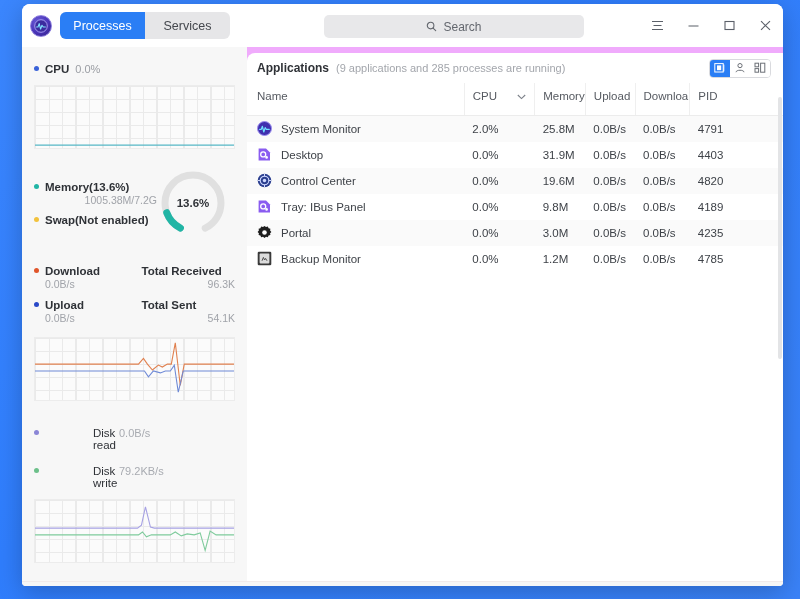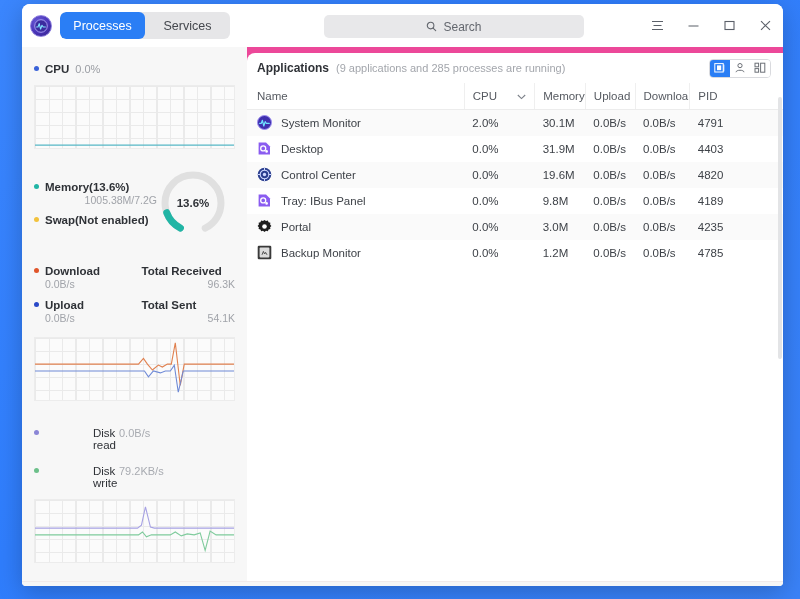--- a/index.html
+++ b/index.html
@@ -46,21 +46,21 @@
   }
   .app-logo svg { display:block; }
   .seg {
     display: flex; background: #e6e6e8; border-radius: 6px;
     height: 27px; padding: 0; overflow: hidden; flex: none;
   }
   .seg-btn {
     min-width: 85px; height: 27px;
     display: flex; align-items: center; justify-content: center;
     font-size: 12.5px; color: #44474d;
-    border-radius: 6px; cursor: pointer;
+    border-radius: 0; cursor: pointer;
     padding: 0 12px;
   }
   .seg-btn.active { background: #2a7ef5; color: #fff; }
 
   .search {
     position: absolute; left: 302px; top: 11px;
     width: 260px; height: 23px;
     background: #e8e8ea; border-radius: 5px;
     display: flex; align-items: center; justify-content: center;
     gap: 6px; cursor: text;
@@ -70,21 +70,21 @@
   .winbtns {
     position: absolute; right: 10px; top: 0; height: 43px;
     display: flex; align-items: center; gap: 20px;
   }
   .winbtn {
     width: 16px; height: 16px; display:flex; align-items:center; justify-content:center;
     cursor: pointer; color: #5b6069;
   }
 
   
-  .content { flex: 1; display: flex; min-height: 0; background: #ec4899; }
+  .content { flex: 1; display: flex; min-height: 0; background: #f0abfc; }
 
   
   .sidebar {
     width: 225px; flex: none;
     background: #f7f7f7;
     padding: 16px 12px 0 12px;
     overflow: hidden;
   }
   .legend-row { display: flex; align-items: baseline; gap: 6px; }
   .dot { width: 5px; height: 5px; border-radius: 50%; flex: none; position: relative; top: -2px; }
@@ -148,21 +148,21 @@
   }
   .vt {
     width: 20px; height: 19px; display: flex; align-items: center; justify-content: center;
     cursor: pointer; color: #6c7077; background: #fff;
   }
   .vt.active { background: #2a7ef5; color: #fff; }
 
   table { width: 100%; border-collapse: collapse; table-layout: fixed; }
   thead th {
     font-size: 11.5px; font-weight: normal; color: #5c6views; color: #565a61;
-    text-align: left; padding: 7px 0 7px 0;
+    text-align: left; padding: 7px 0 13px 0;
     border-bottom: 1px solid #ececec;
     border-left: 1px solid #efefef;
     white-space: nowrap; overflow: hidden;
   }
   thead th:first-child { border-left: none; padding-left: 10px; }
   thead th.pad { padding-left: 8px; }
   .sort-caret { float: right; margin-right: 8px; color: #7c8189; }
   tbody td {
     font-size: 11.5px; color: #3e4248;
     padding: 0; height: 26px; vertical-align: middle;
@@ -398,21 +398,21 @@
        <span class="cell-name">
          <span class="ico"><svg width="15" height="15" viewBox="0 0 15 15">
                       <circle cx="7.5" cy="7.5" r="7" fill="#3f2fae"></circle>
                       <circle cx="7.5" cy="7.5" r="7" fill="none" stroke="#9d8ff0" stroke-width="1"></circle>
                       <path d="M2.6,8.3 L4.3,8.3 L5.4,5.3 L6.8,11 L8.2,6.6 L9.2,8.3 L12.3,8.3" fill="none" stroke="#6fe0ff" stroke-width="1.2" stroke-linejoin="round" stroke-linecap="round"></path>
                     </svg></span>
          <span>System Monitor</span>
        </span>
      </td>
      <td class="pad">2.0%</td>
-     <td class="pad">30.1M</td>
+     <td class="pad">25.8M</td>
      <td class="pad">0.0B/s</td>
      <td class="pad">0.0B/s</td>
      <td class="pad">4791</td>
             </tr>
             <tr>
               <td class="name">
        <span class="cell-name">
          <span class="ico"><svg width="15" height="15" viewBox="0 0 15 15">
                       <path d="M1.6,1.4 h7.4 l4,4 v8.2 h-11.4 z" fill="#8a5cf0"></path>
                       <circle cx="6.2" cy="7.4" r="2.5" fill="none" stroke="#fff" stroke-width="1.3"></circle>

